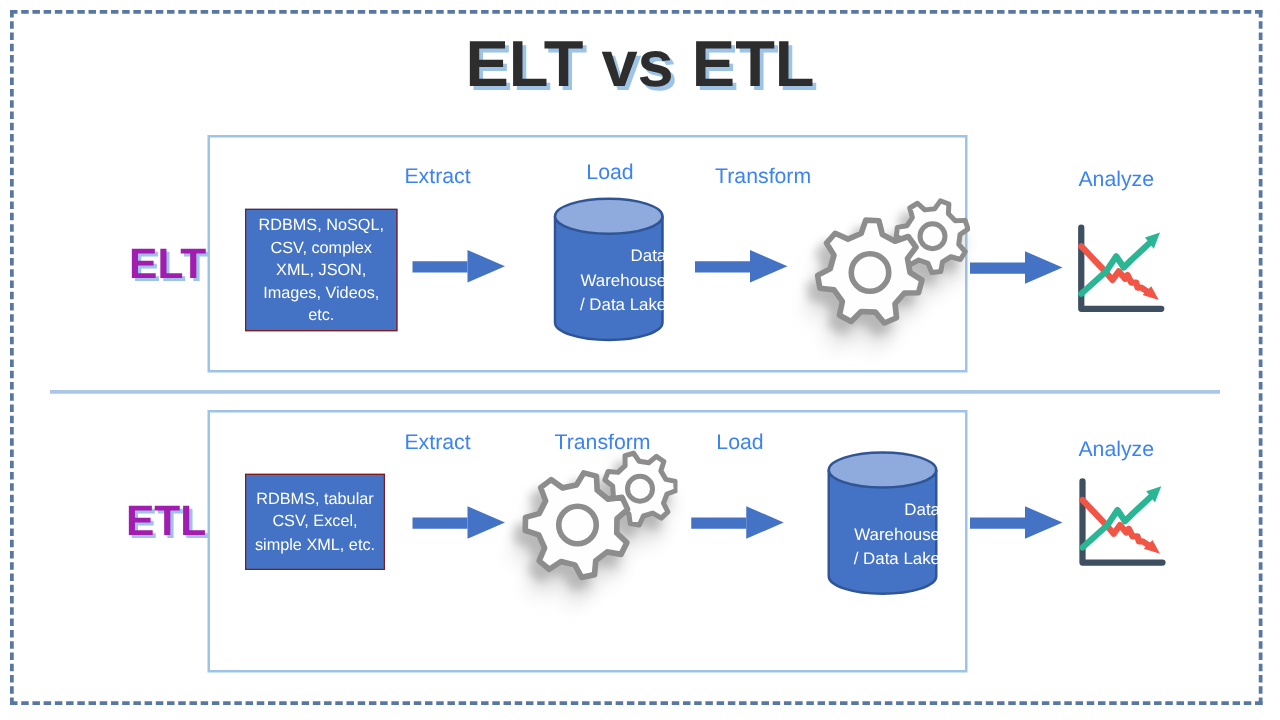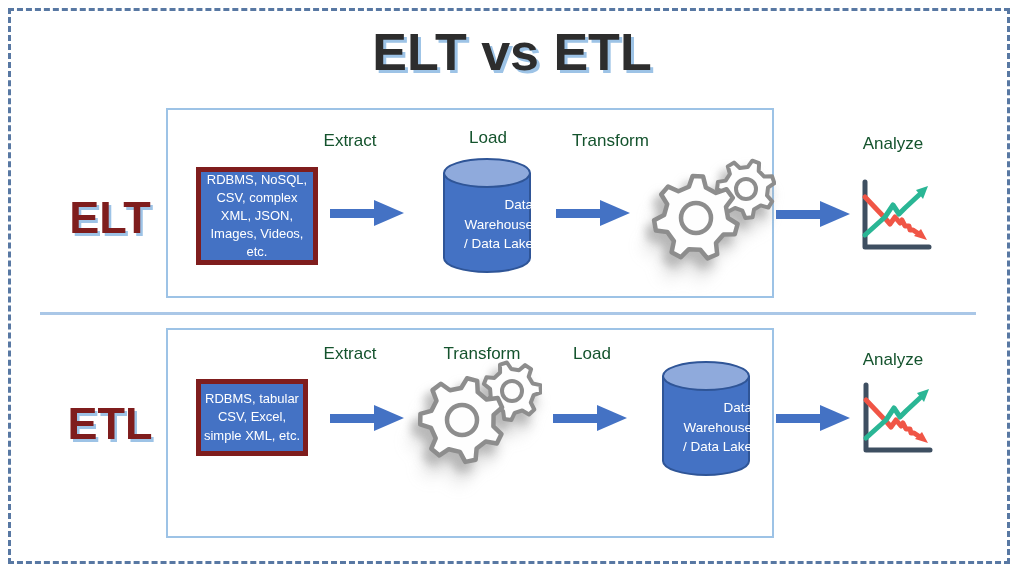--- a/index.html
+++ b/index.html
@@ -10,33 +10,33 @@
          border:3px dashed #5878a3;box-sizing:border-box;}
 
   .title{position:absolute;top:22px;left:0;width:100%;text-align:center;
          font-size:52px;font-weight:800;color:#2d2d2d;
          text-shadow:3px 3px 0 #9dc3e6;}
 
   .pipe-box{position:absolute;border:2px solid #9dc3e6;background:#fff;box-sizing:border-box;}
   #elt-box{left:166px;top:108px;width:608px;height:190px;}
   #etl-box{left:166px;top:328px;width:608px;height:210px;}
 
-  .row-label{position:absolute;width:110px;text-align:center;font-size:45px;
-             font-weight:800;color:#7f1d1d;text-shadow:2.5px 2.5px 0 #9dc3e6;}
+  .row-label{position:absolute;width:110px;text-align:right;font-size:34px;
+             font-weight:800;color:#a21caf;text-shadow:2.5px 2.5px 0 #9dc3e6;}
   #elt-label{left:55px;top:192px;}
   #etl-label{left:55px;top:398px;}
 
-  .source-box{position:absolute;background:#4472c4;border:5px solid #7f1d1d;
+  .source-box{position:absolute;background:#4472c4;border:1px solid #7f1d1d;
               color:#fff;text-align:center;white-space:pre-line;
               display:flex;align-items:center;justify-content:center;
               box-sizing:border-box;font-size:13px;line-height:1.4;}
   #elt-source{left:196px;top:167px;width:122px;height:98px;}
   #etl-source{left:196px;top:379px;width:112px;height:77px;}
 
-  .step-label{position:absolute;font-size:17px;color:#14532d;text-align:center;}
+  .step-label{position:absolute;font-size:17px;color:#3b82f6;text-align:center;}
   #elt-extract{left:300px;top:131px;width:100px;}
   #elt-load{left:438px;top:128px;width:100px;}
   #elt-transform{left:563px;top:131px;width:95px;}
   #elt-analyze{left:843px;top:134px;width:100px;}
   #etl-extract{left:300px;top:344px;width:100px;}
   #etl-transform{left:432px;top:344px;width:100px;}
   #etl-load{left:552px;top:344px;width:80px;}
   #etl-analyze{left:843px;top:350px;width:100px;}
 
   .arrow{position:absolute;display:flex;align-items:center;height:26px;}

